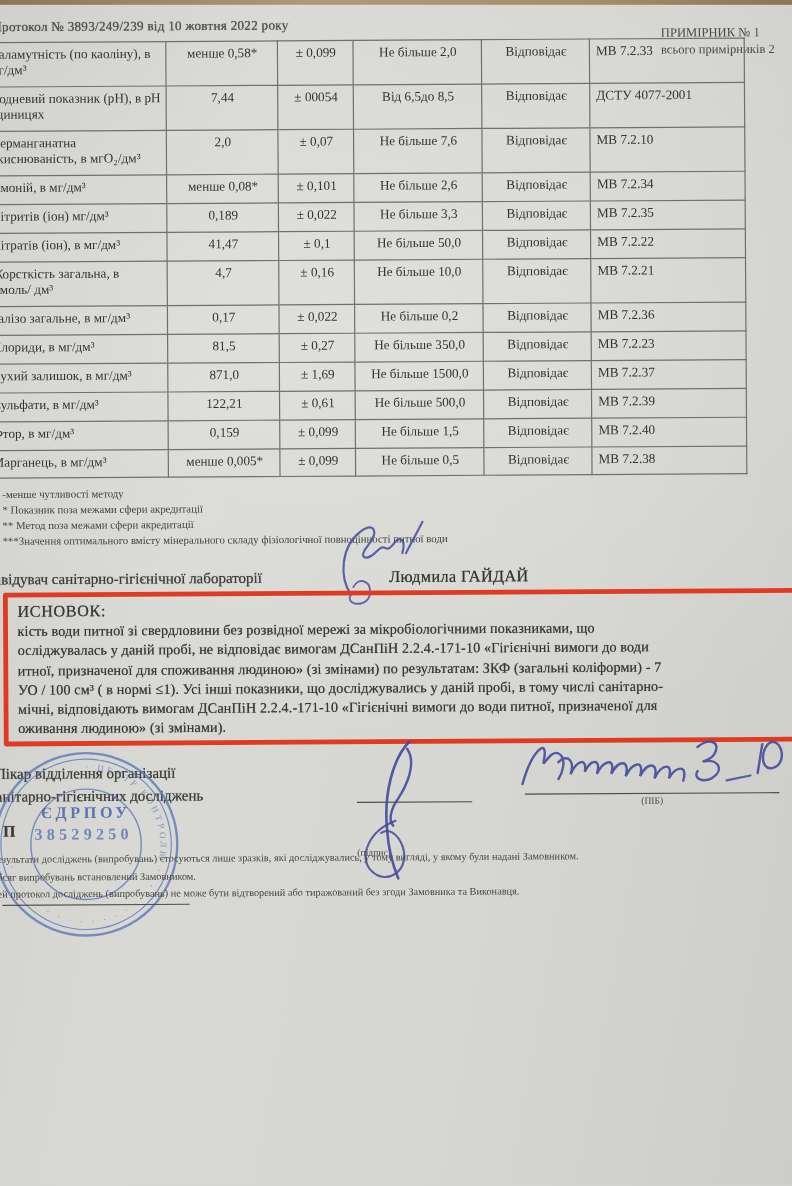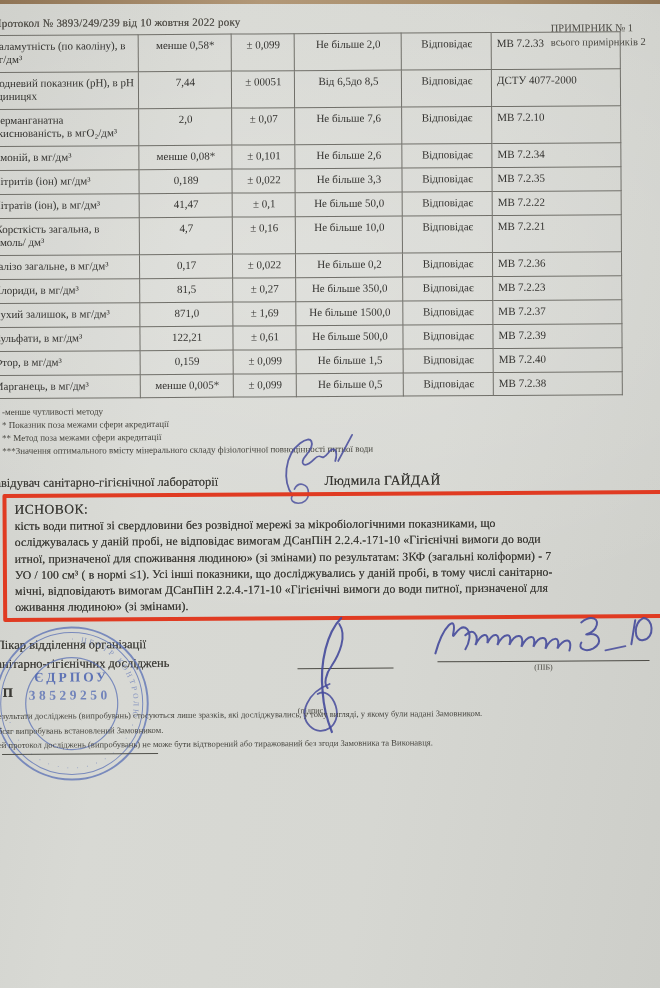--- a/index.html
+++ b/index.html
@@ -87,24 +87,24 @@
             <td class="l">Каламутність (по каоліну), в мг/дм³</td>
             <td class="c">менше 0,58*</td>
             <td class="c">± 0,099</td>
             <td class="c">Не більше 2,0</td>
             <td class="c">Відповідає</td>
             <td class="l">МВ 7.2.33</td>
           </tr>
           <tr>
             <td class="l">Водневий показник (рН), в рН одиницях</td>
             <td class="c">7,44</td>
-            <td class="c">± 00051</td>
+            <td class="c">± 00054</td>
             <td class="c">Від 6,5до 8,5</td>
             <td class="c">Відповідає</td>
-            <td class="l">ДСТУ 4077-2000</td>
+            <td class="l">ДСТУ 4077-2001</td>
           </tr>
           <tr>
             <td class="l">Перманганатна окиснюваність, в мгО₂/дм³</td>
             <td class="c">2,0</td>
             <td class="c">± 0,07</td>
             <td class="c">Не більше 7,6</td>
             <td class="c">Відповідає</td>
             <td class="l">МВ 7.2.10</td>
           </tr>
           <tr>

